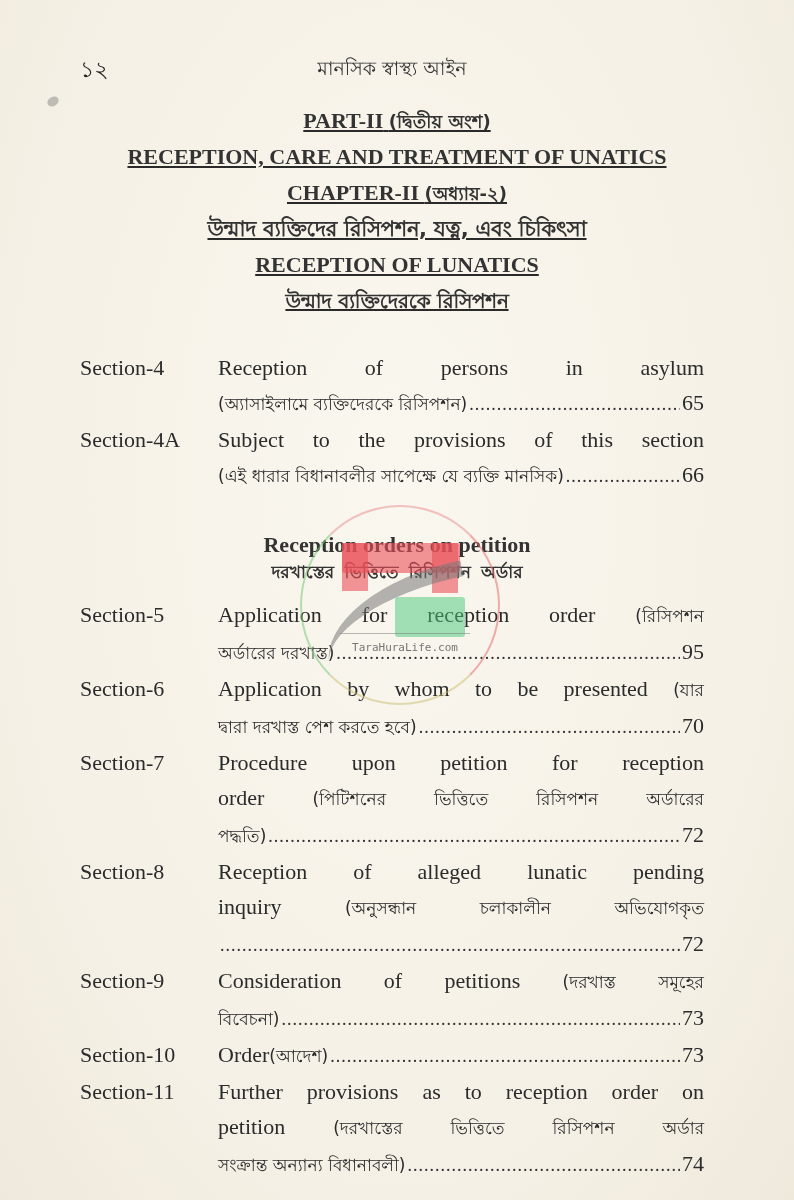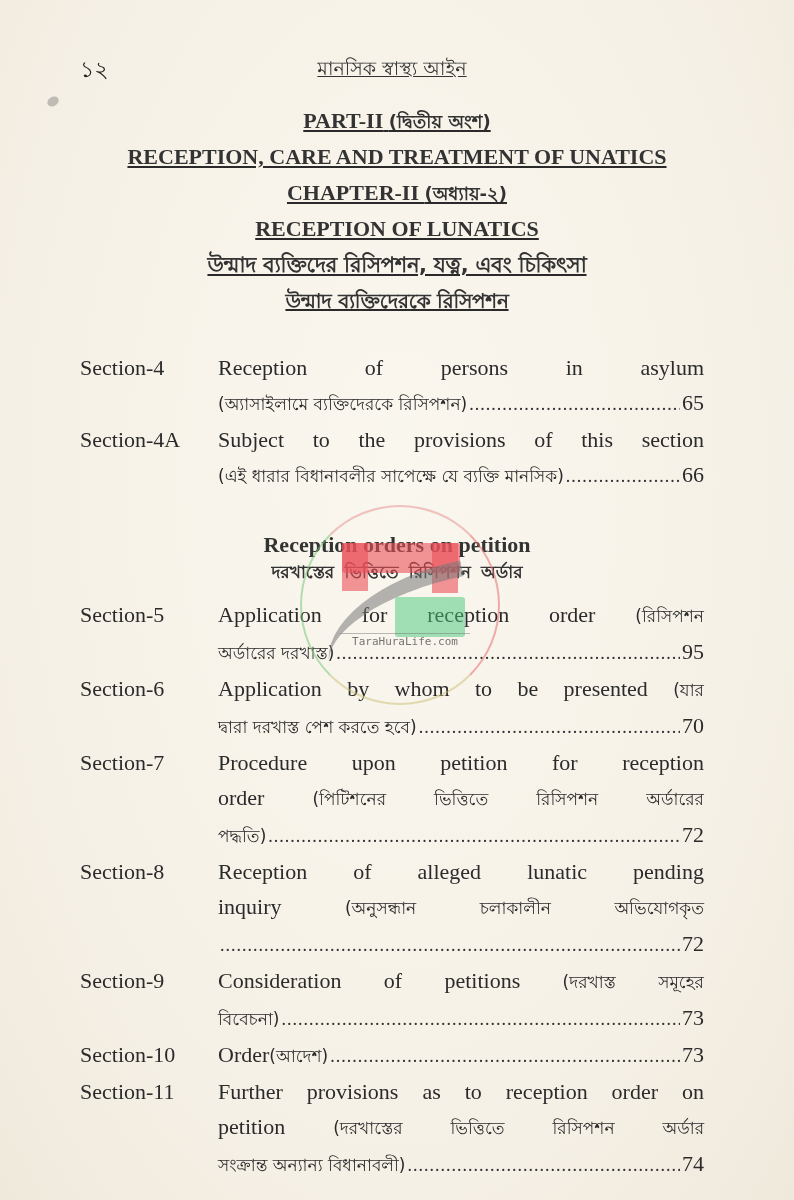--- a/index.html
+++ b/index.html
@@ -16,21 +16,21 @@
   }
   .running-head {
     position: absolute; top: 52px; left: 80px; width: 624px; height: 30px;
   }
   .page-num {
     position: absolute; left: 0; top: 0; font-size: 22px; color: #222;
     font-family: "DejaVu Sans", sans-serif;
   }
   .running-title {
     position: absolute; left: 0; right: 0; top: 2px; text-align: center;
-    font-size: 19px; color: #333; font-family: "DejaVu Sans", sans-serif; text-decoration: underline;
+    font-size: 19px; color: #333; font-family: "DejaVu Sans", sans-serif;
   }
   .smudge {
     position: absolute; left: 47px; top: 97px; width: 12px; height: 9px;
     border-radius: 50%; background: #9a9a94; opacity: .6; transform: rotate(-30deg);
   }
   .headings { position: absolute; top: 104px; left: 0; width: 794px; text-align: center; text-decoration: underline; }
   .h {
     font-weight: bold; color: #333; margin: 0; line-height: 34px;
   }
   .h.part { font-size: 22px; height: 36px; }
@@ -72,21 +72,21 @@
   .wm .red3 { position: absolute; left: 132px; top: 38px; width: 26px; height: 50px; background: rgba(235,80,90,.6); }
   .wm .green { position: absolute; left: 95px; top: 92px; width: 70px; height: 40px; background: rgba(70,200,120,.5); border-radius: 3px; }
   .wm .swoosh {
     position: absolute; left: 20px; top: 70px; width: 150px; height: 60px;
     border-top: 16px solid rgba(120,120,120,.55); border-radius: 100% 0 0 0;
     transform: rotate(-12deg);
   }
   .wm .site {
     position: absolute; left: 40px; top: 128px; width: 130px; text-align: center;
     font-family: "DejaVu Sans Mono", monospace; font-size: 11px; color: rgba(60,60,60,.7);
-    border-top: 1px solid rgba(120,120,120,.5); padding-top: 1px;
+    border-top: 1px solid rgba(120,120,120,.5); padding-top: 7px;
   }
 </style>
 </head>
 <body>
 
 <div class="page">
 
   <div class="smudge"></div>
 
   <div class="running-head">
@@ -97,22 +97,22 @@
   <div class="headings">
     <div class="h part">
       <span>PART-II</span>
       <span class="bn-inline">(দ্বিতীয় অংশ)</span>
     </div>
     <div class="h big">RECEPTION, CARE AND TREATMENT OF UNATICS</div>
     <div class="h big">
       <span>CHAPTER-II</span>
       <span class="bn-inline">(অধ্যায়-২)</span>
     </div>
+    <div class="h bn">উন্মাদ ব্যক্তিদের রিসিপশন, যত্ন, এবং চিকিৎসা</div>
     <div class="h big">RECEPTION OF LUNATICS</div>
-    <div class="h bn">উন্মাদ ব্যক্তিদের রিসিপশন, যত্ন, এবং চিকিৎসা</div>
     <div class="h bn2">উন্মাদ ব্যক্তিদেরকে রিসিপশন</div>
   </div>
 
   <div class="toc" id="toc1" style="top:350px;">
       <div class="entry">
         <div class="label">Section-4</div>
         <div class="desc">
           <div class="line just">
             <span>Reception</span>
             <span>of</span>

